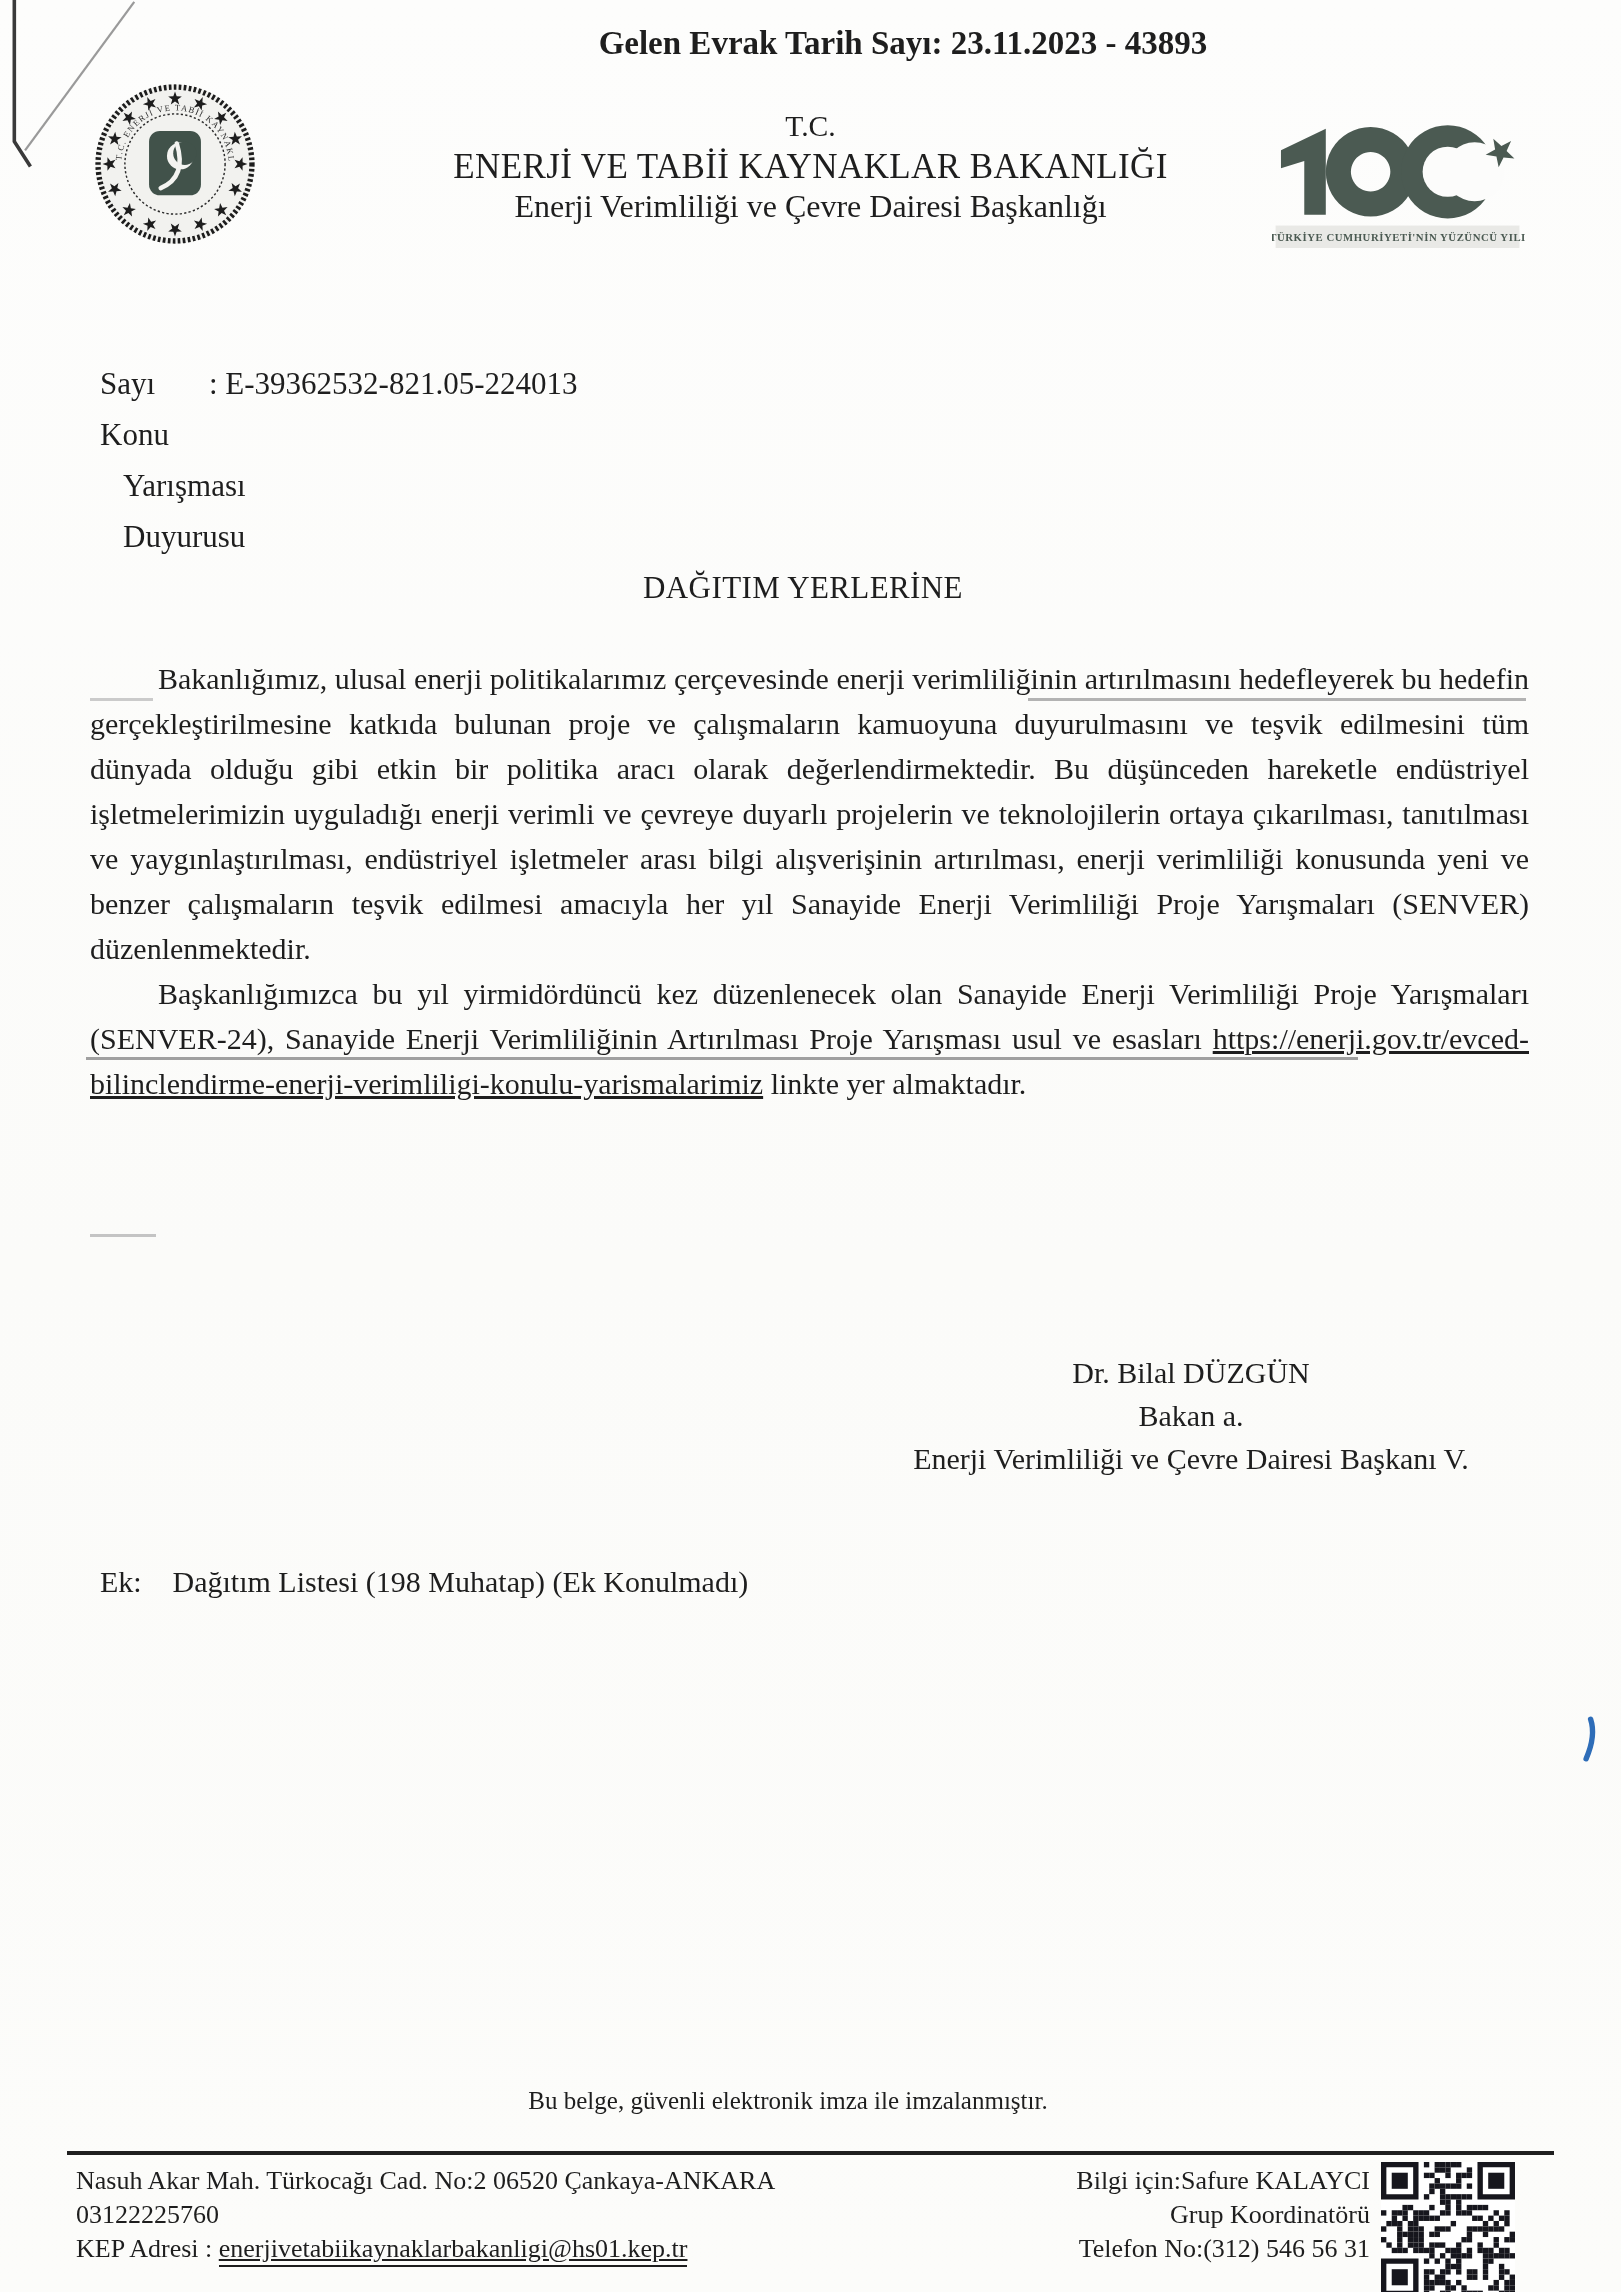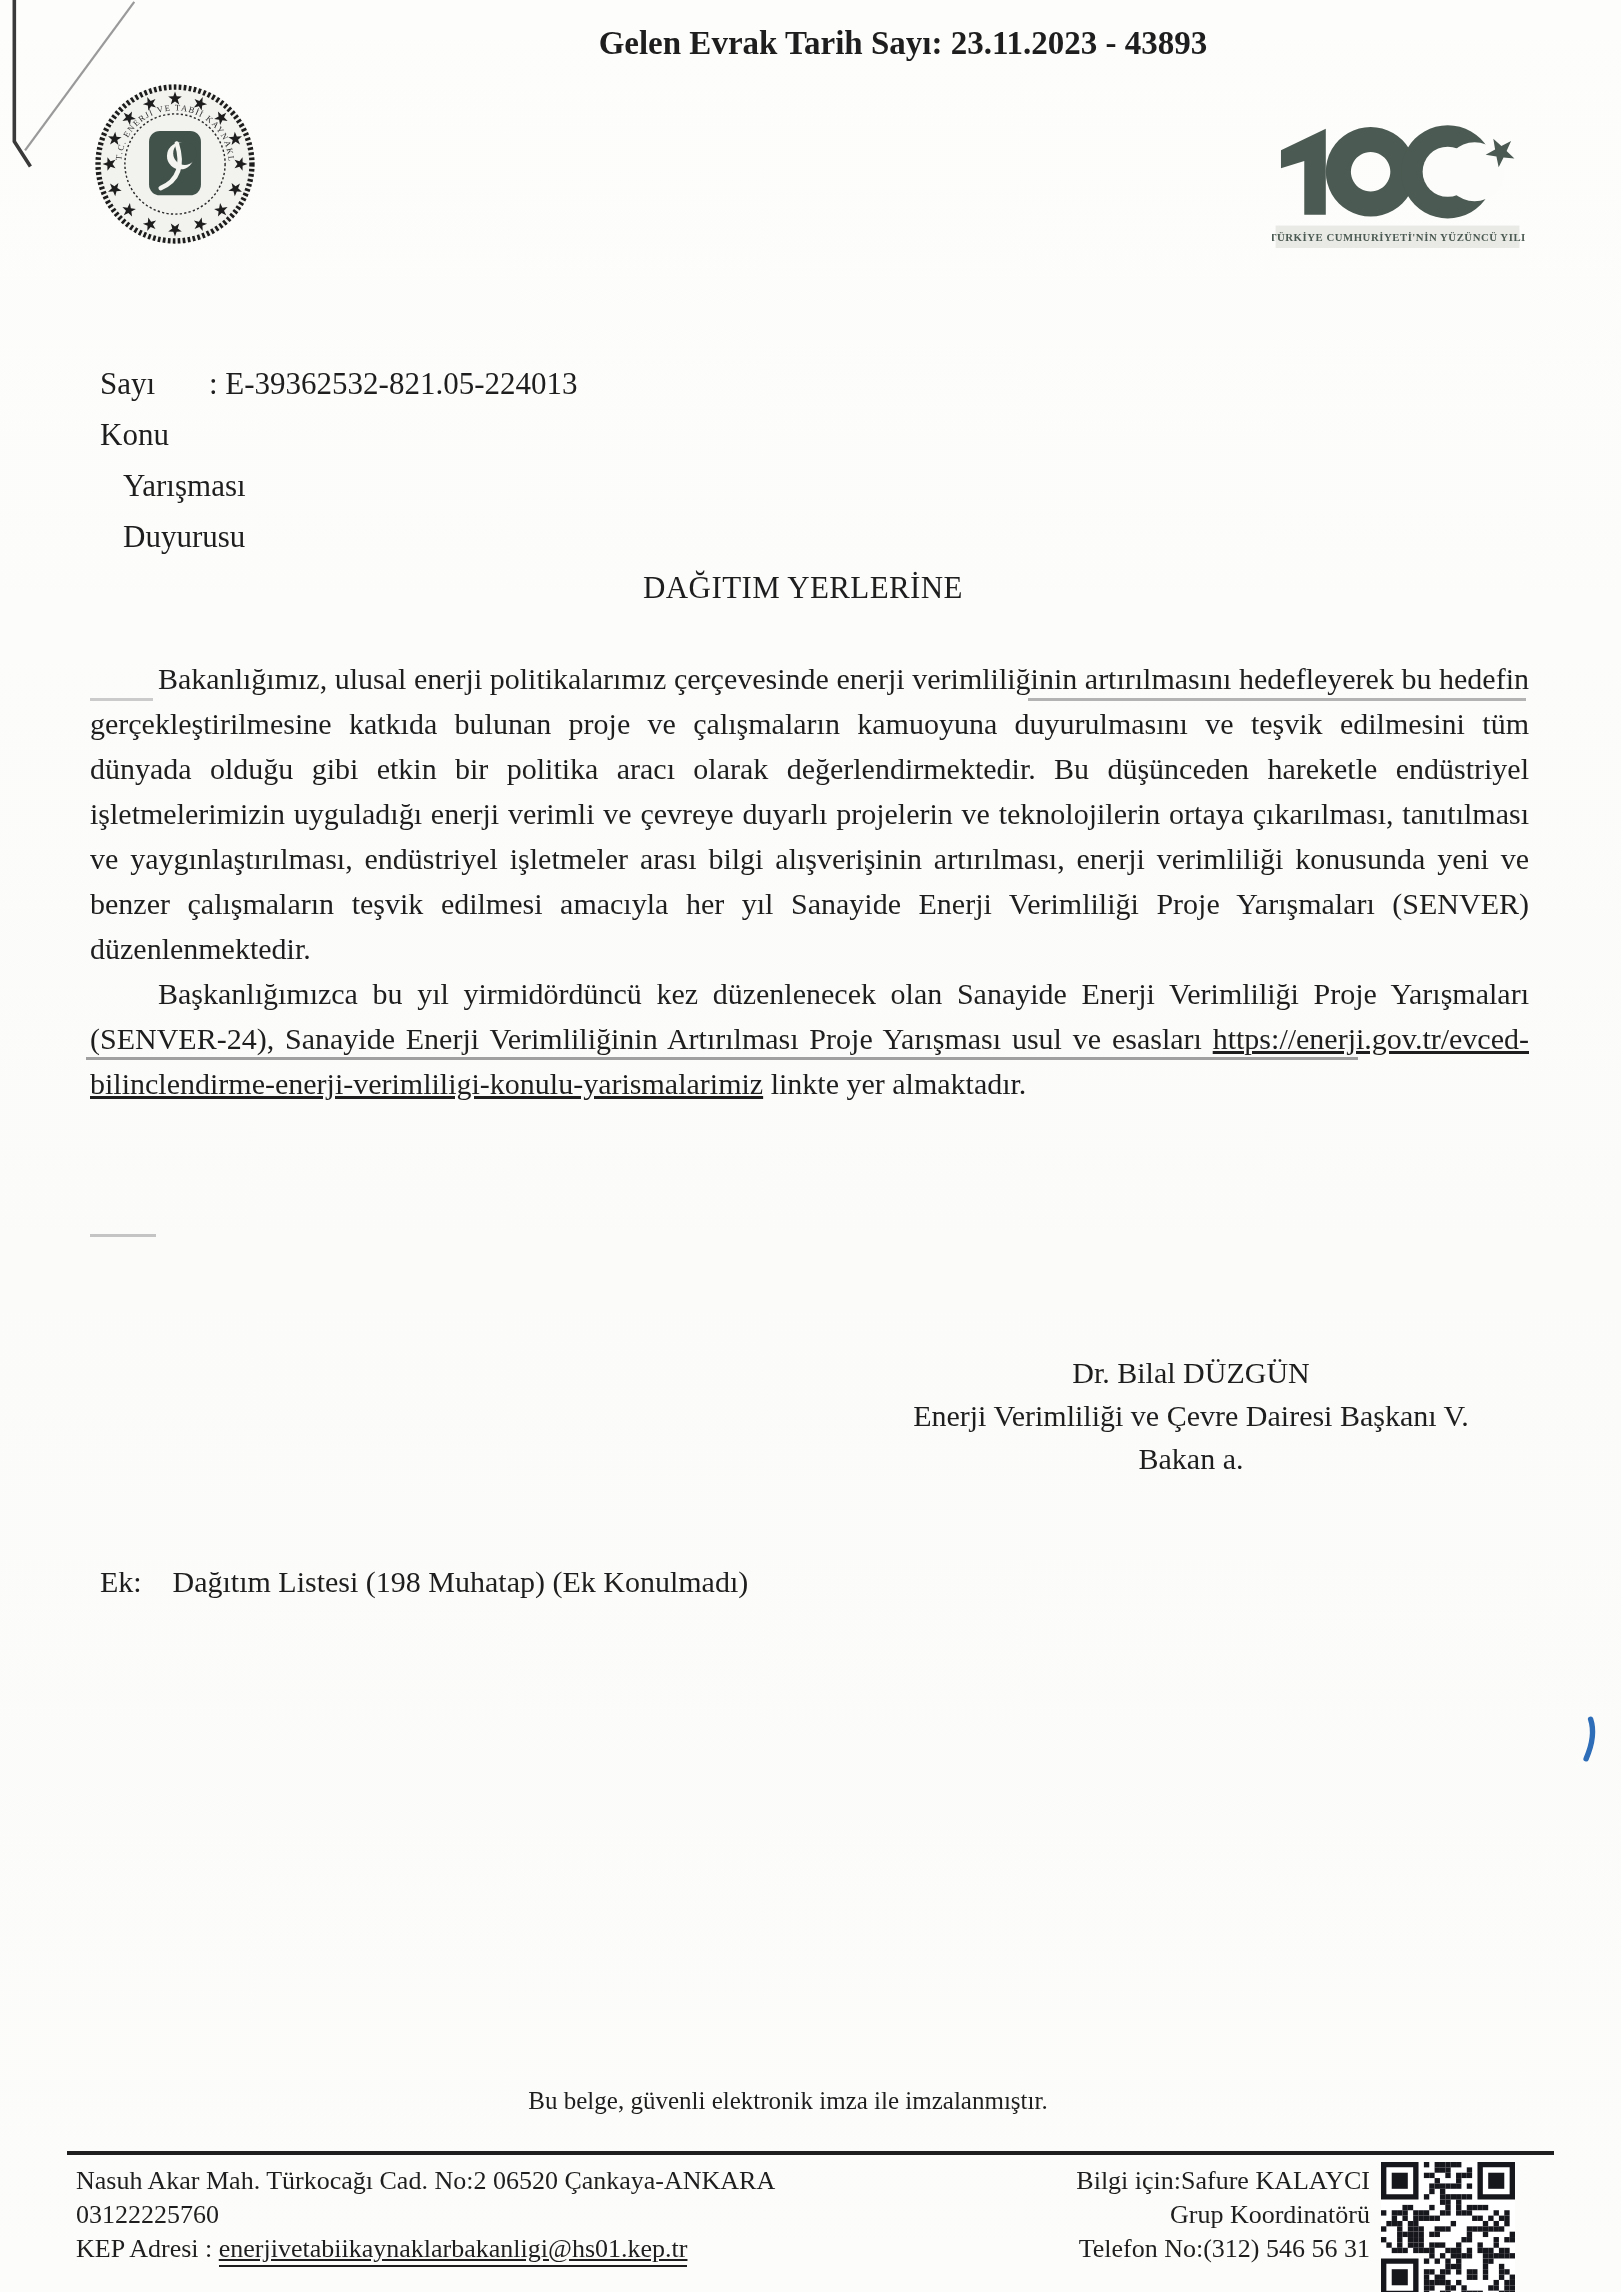--- a/index.html
+++ b/index.html
@@ -82,20 +82,25 @@
       </defs>
     <text font-size="9.5" letter-spacing="1.5" fill="#2c2c2c"><textPath href="#sealArc" startOffset="4">T.C. ENERJİ VE TABİİ KAYNAKLAR BAKANLIĞI</textPath></text>
     <g>
       <rect x="66" y="58" width="58" height="72" rx="12" fill="#41524a"></rect>
       <circle cx="101" cy="86" r="15" fill="#f4f4f1"></circle>
       <circle cx="106" cy="83" r="13" fill="#41524a"></circle>
       <path d="M79 122 C 98 114, 105 98, 97 72" stroke="#f4f4f1" stroke-width="5" fill="none" stroke-linecap="round"></path>
     </g>
   </svg>
 
+  <div class="abs letterhead">
+    <div class="lh-tc">T.C.</div>
+    <div class="lh-ministry">ENERJİ VE TABİİ KAYNAKLAR BAKANLIĞI</div>
+    <div class="lh-dept">Enerji Verimliliği ve Çevre Dairesi Başkanlığı</div>
+  </div>
 
   <svg class="abs" style="top:116px;left:1272px" width="260" height="142" viewBox="0 0 290 158">
     <g fill="#4b5a52">
       <path d="M10 38 L60 14 L60 110 L36 110 L36 50 L10 58 Z"></path>
       <path d="M110 12 a50 50 0 1 0 0.01 0 Z M110 40 a22 22 0 1 1 -0.01 0 Z" fill-rule="evenodd"></path>
       <path d="M196 10 a52 52 0 1 0 0.01 0 Z"></path>
     </g>
     <circle cx="196" cy="62" r="28" fill="#fcfcfb"></circle>
     <circle cx="226" cy="62" r="33" fill="#fcfcfb"></circle>
     <g id="centennial-star">
@@ -120,22 +125,22 @@
   <div class="artifact" style="top:1057px;left:86px;width:1272px;height:2.7px;background:#a0a0a0"></div>
   <div class="artifact" style="top:1234px;left:90px;width:66px;height:2.7px;background:#c4c4c4"></div>
 
   <div class="abs body-text">
     <p>Bakanlığımız, ulusal enerji politikalarımız çerçevesinde enerji verimliliğinin artırılmasını hedefleyerek bu hedefin gerçekleştirilmesine katkıda bulunan proje ve çalışmaların kamuoyuna duyurulmasını ve teşvik edilmesini tüm dünyada olduğu gibi etkin bir politika aracı olarak değerlendirmektedir. Bu düşünceden hareketle endüstriyel işletmelerimizin uyguladığı enerji verimli ve çevreye duyarlı projelerin ve teknolojilerin ortaya çıkarılması, tanıtılması ve yaygınlaştırılması, endüstriyel işletmeler arası bilgi alışverişinin artırılması, enerji verimliliği konusunda yeni ve benzer çalışmaların teşvik edilmesi amacıyla her yıl Sanayide Enerji Verimliliği Proje Yarışmaları (SENVER) düzenlenmektedir.</p>
     <p><span>Başkanlığımızca bu yıl yirmidördüncü kez düzenlenecek olan Sanayide Enerji Verimliliği Proje Yarışmaları (SENVER-24), Sanayide Enerji Verimliliğinin Artırılması Proje Yarışması usul ve esasları </span><a href="#">https://enerji.gov.tr/evced-bilinclendirme-enerji-verimliligi-konulu-yarismalarimiz</a><span> linkte yer almaktadır.</span></p>
   </div>
 
   <div class="abs signature">
     <div>Dr. Bilal DÜZGÜN</div>
+    <div>Bakan a.</div>
     <div>Enerji Verimliliği ve Çevre Dairesi Başkanı V.</div>
-    <div>Bakan a.</div>
   </div>
 
   <div class="abs ek">
     <span class="ek-label">Ek:</span>
     <span>Dağıtım Listesi (198 Muhatap) (Ek Konulmadı)</span>
   </div>
 
   <svg class="abs" style="top:1712px;left:1569px" width="36" height="54" viewBox="0 0 40 60">
     <path d="M24 8 C 28 20, 26 36, 19 52" stroke="#2e6db8" stroke-width="6" fill="none" stroke-linecap="round"></path>
   </svg>

